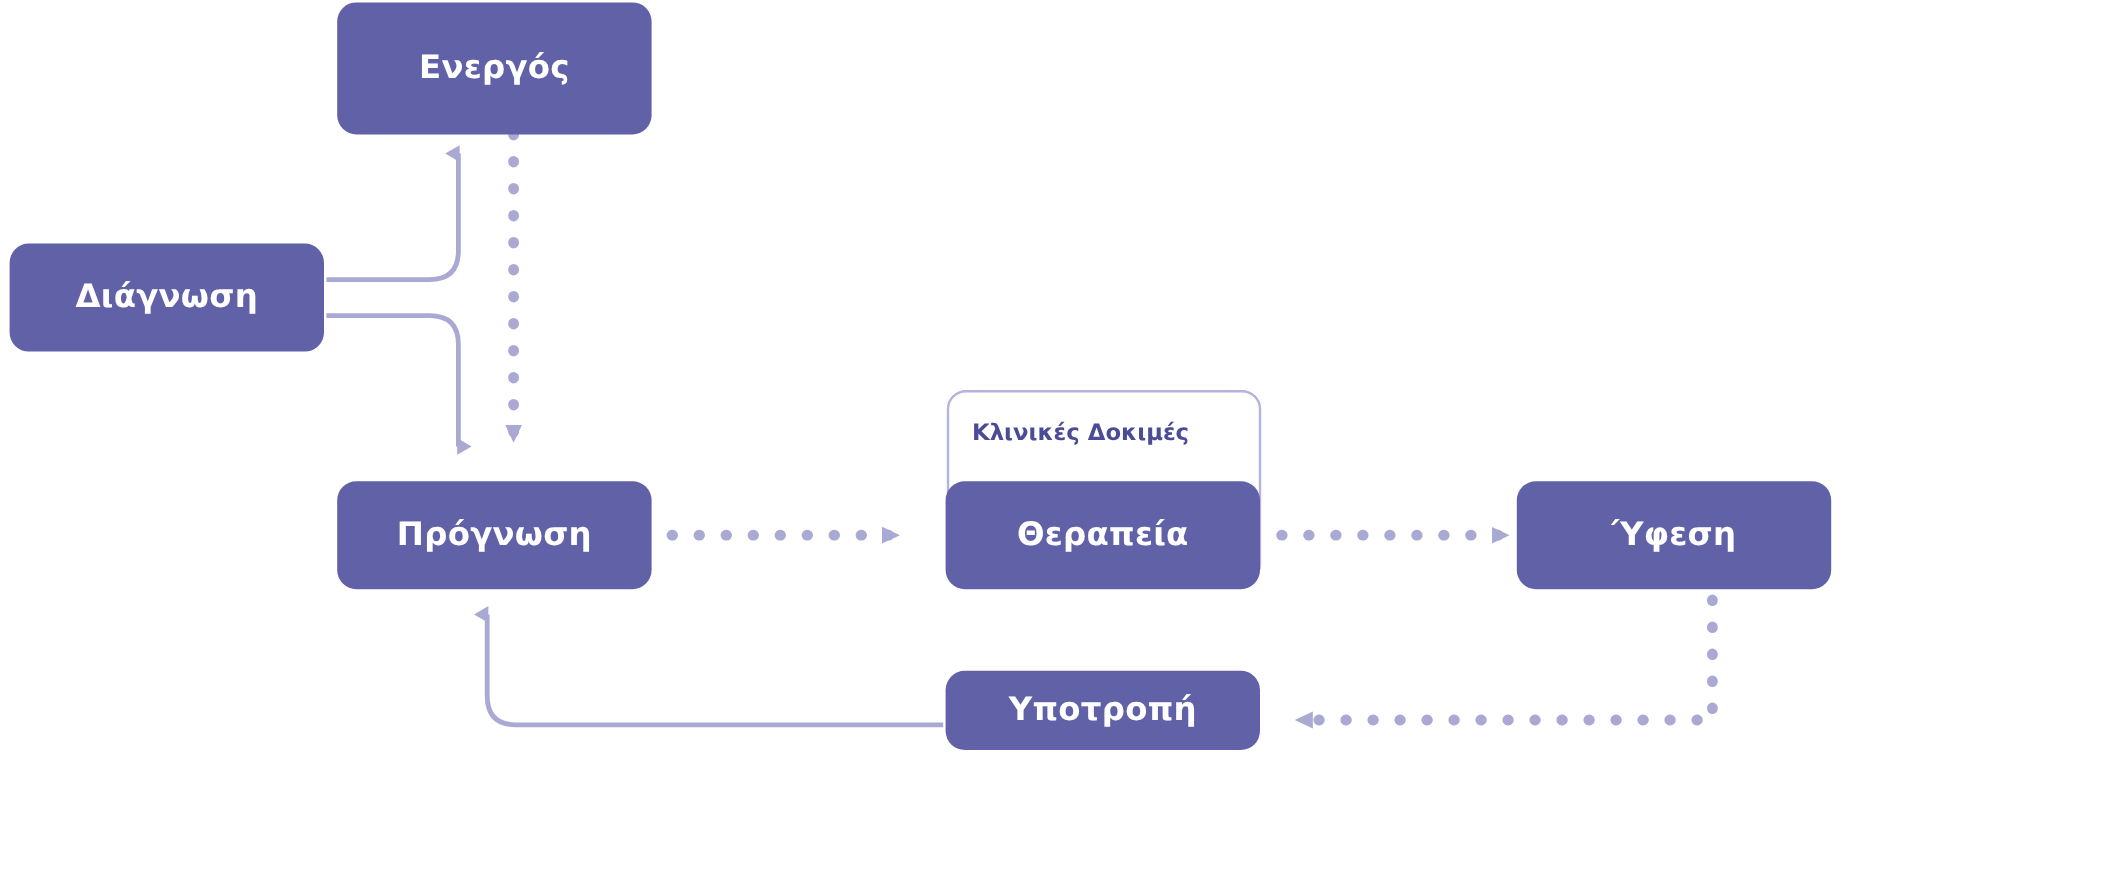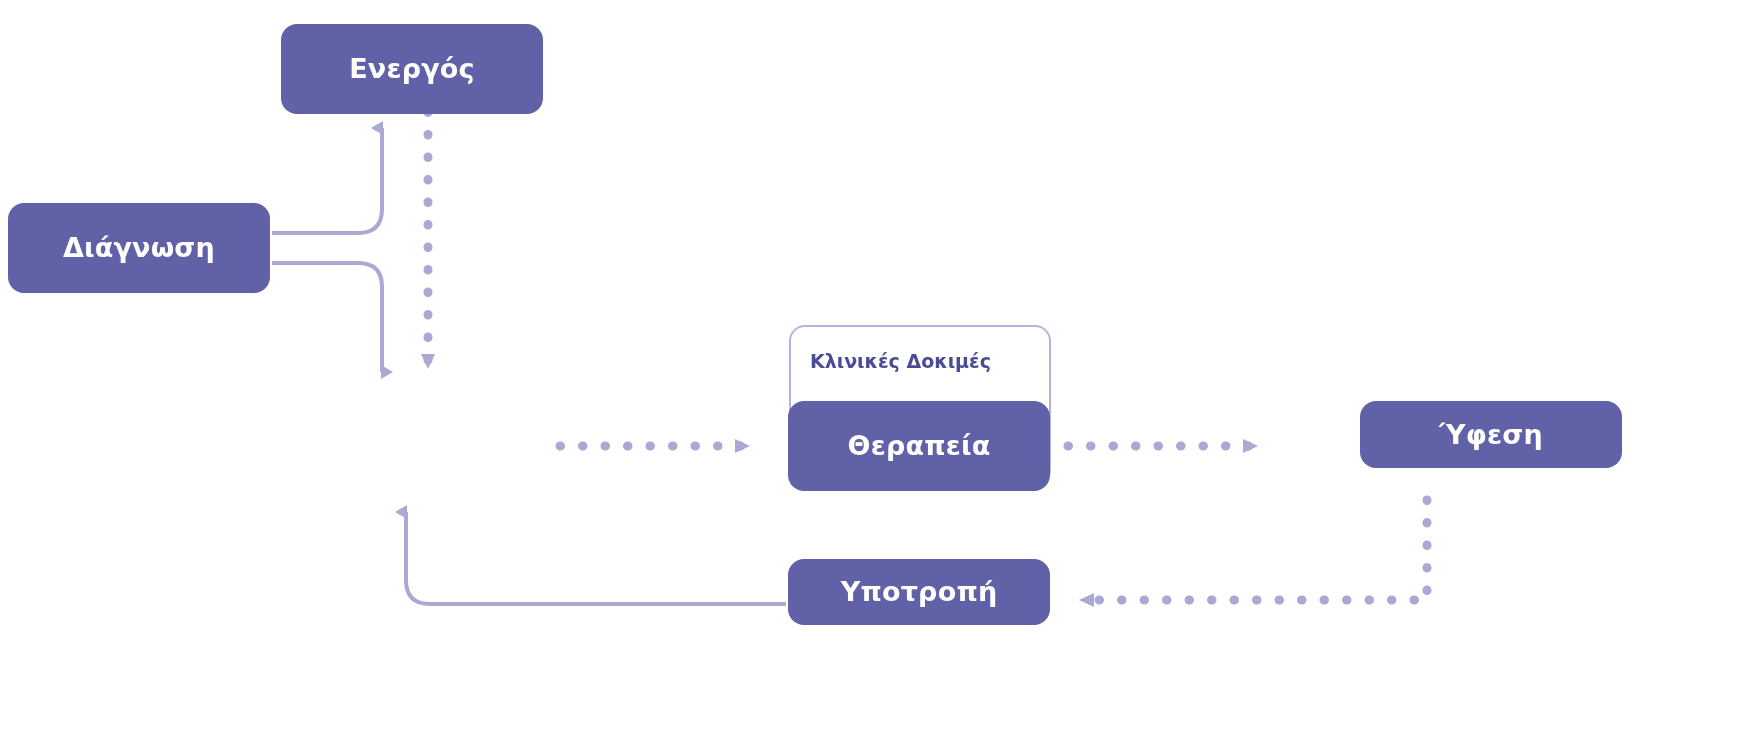--- a/index.html
+++ b/index.html
@@ -46,36 +46,39 @@
     <path d="M1068 446 L1252 446" fill="none" stroke="#a9a9d4" stroke-width="9" stroke-linecap="round" stroke-dasharray="0.5 22" marker-end="url(#tri-arrow)"></path>
 
     <path d="M1427 500 L1427 600 L1085 600" fill="none" stroke="#a9a9d4" stroke-width="9" stroke-linecap="round" stroke-dasharray="0.5 22" marker-end="url(#tri-arrow)"></path>
 
     <path d="M786 604 L430 604 Q406 604 406 580 L406 512" fill="none" stroke="#a9a9d4" stroke-width="4" marker-end="url(#solid-up)"></path>
   </svg>
 
   <div class="group-box" style="left:789px;top:325px;width:262px;height:161px;"></div>
   <div class="group-label" style="left:810px;top:350px;">Κλινικές Δοκιμές</div>
 
-  <div class="node two-line" style="left:281px;top:24px;width:262px;height:90px;">
+  <div class="node two-line" style="left:281px;top:2px;width:262px;height:110px;">
     <span>
       <span>Ενεργός</span><br>
     </span>
   </div>
 
   <div class="node" style="left:8px;top:203px;width:262px;height:90px;justify-content:center;">
     <span>Διάγνωση</span>
   </div>
 
+  <div class="node" style="left:281px;top:401px;width:262px;height:90px;">
+    <span>Πρόγνωση</span>
+  </div>
 
   <div class="node" style="left:788px;top:401px;width:262px;height:90px;">
     <span>Θεραπεία</span>
   </div>
 
-  <div class="node" style="left:1360px;top:401px;width:262px;height:67px;">
+  <div class="node" style="left:1264px;top:401px;width:262px;height:90px;">
     <span>Ύφεση</span>
   </div>
 
   <div class="node" style="left:788px;top:559px;width:262px;height:66px;">
     <span>Υποτροπή</span>
   </div>
 
 </div>
 
 </body></html>

